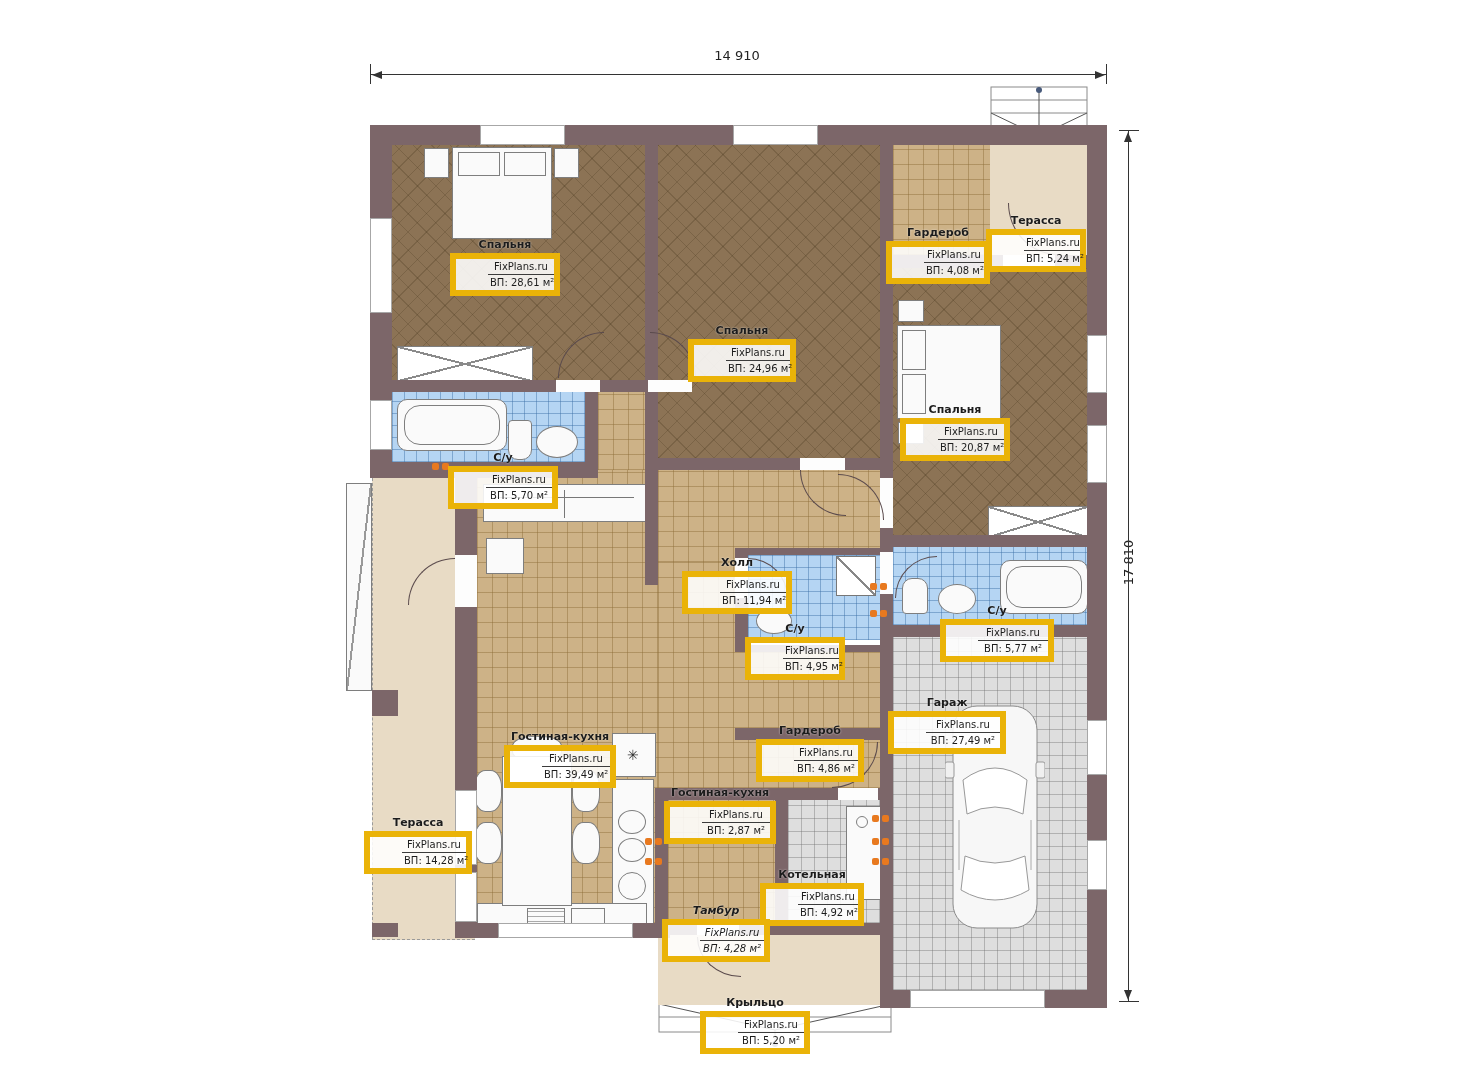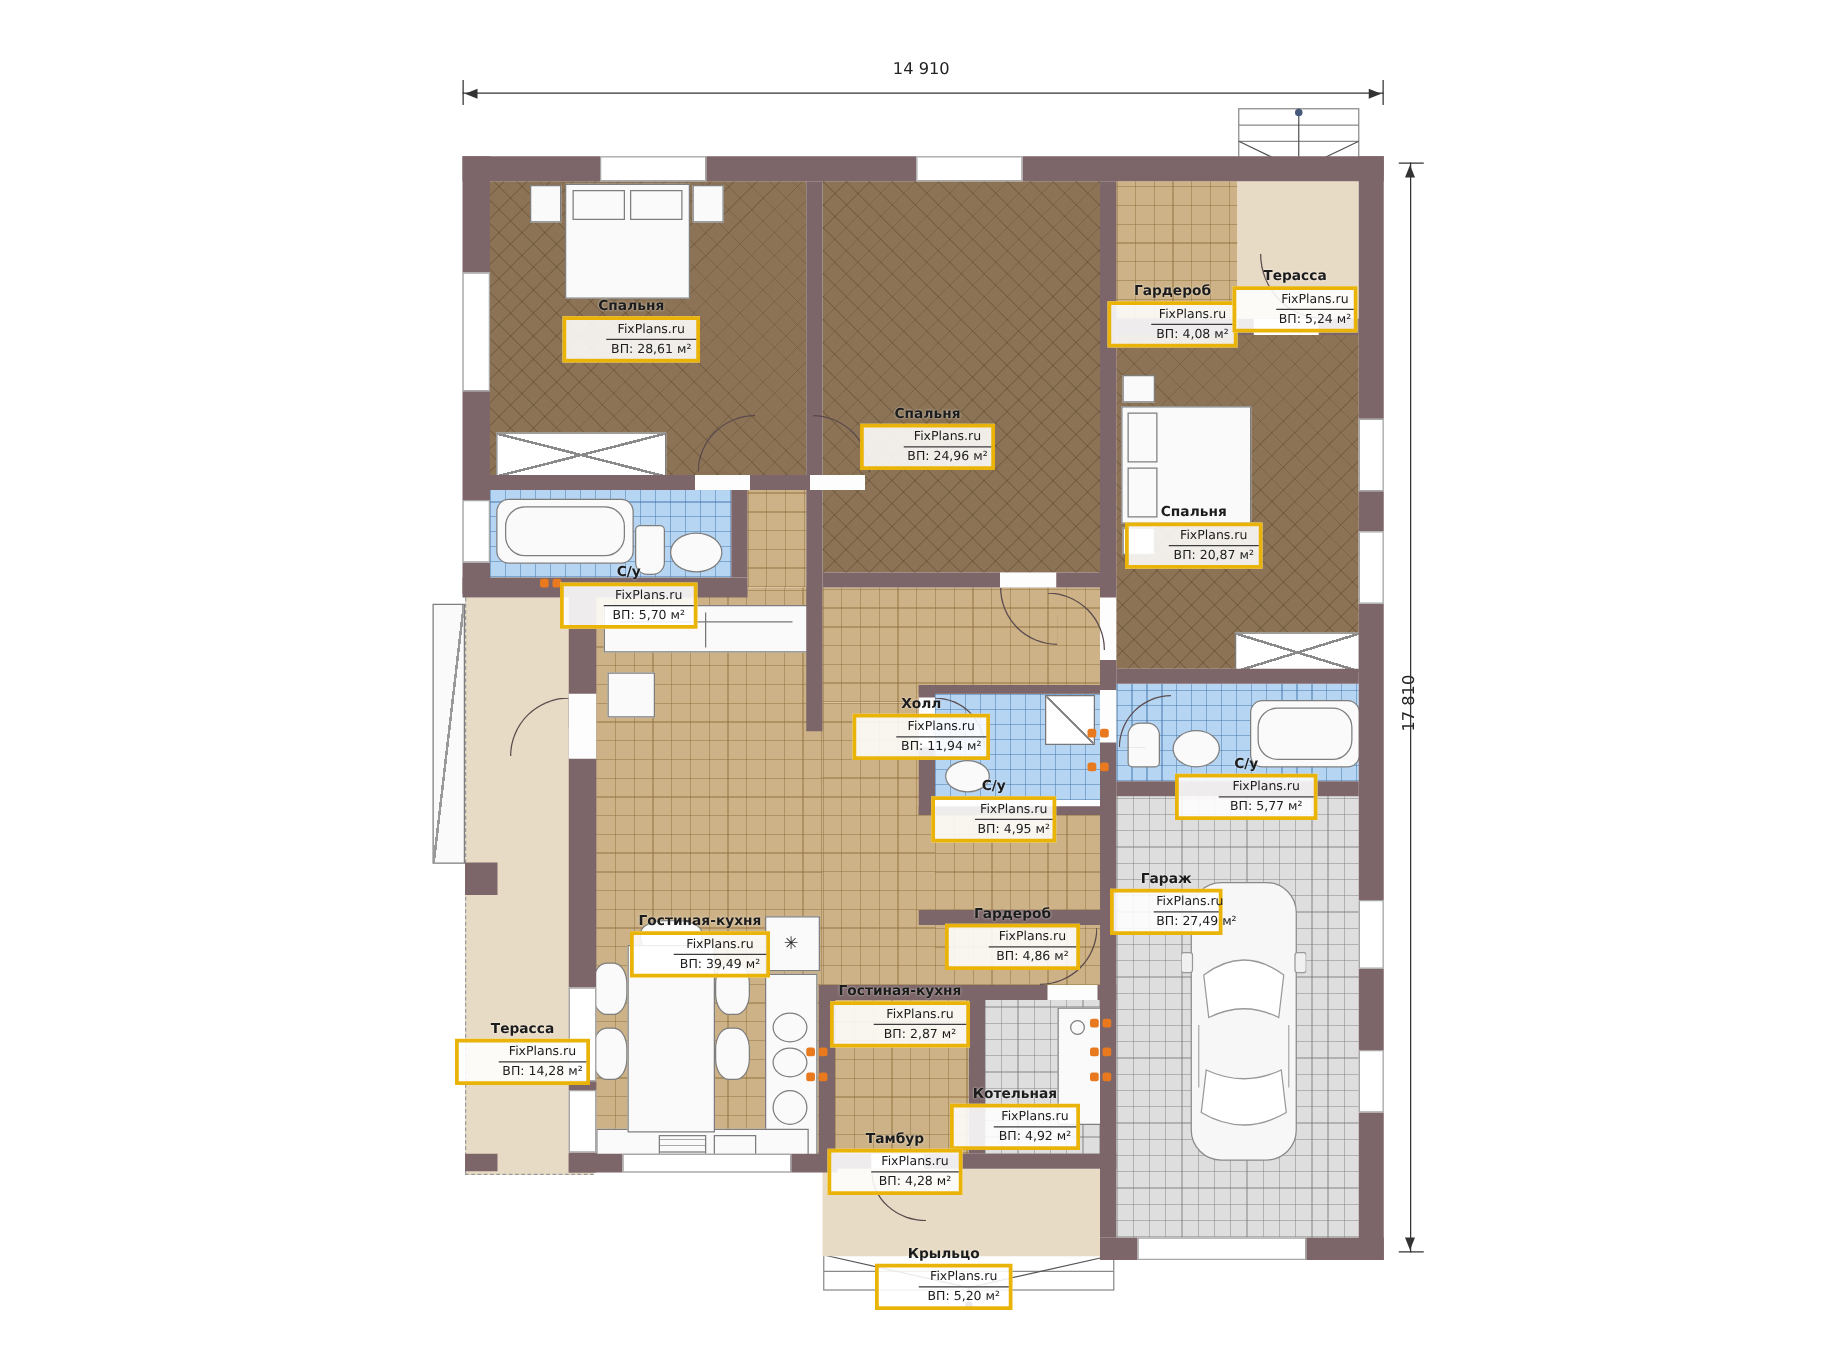--- a/index.html
+++ b/index.html
@@ -40,21 +40,21 @@
   .arc.tl{border-top:1px solid #5a4a4c;border-left:1px solid #5a4a4c;border-top-left-radius:100%;}
   .arc.tr{border-top:1px solid #5a4a4c;border-right:1px solid #5a4a4c;border-top-right-radius:100%;}
   .arc.bl{border-bottom:1px solid #5a4a4c;border-left:1px solid #5a4a4c;border-bottom-left-radius:100%;}
   .arc.br{border-bottom:1px solid #5a4a4c;border-right:1px solid #5a4a4c;border-bottom-right-radius:100%;}
   
   .rad{position:absolute;display:flex;gap:3px;}
   .rad i{display:block;width:7px;height:7px;background:#e8791f;border-radius:2px;}
   
   .rlabel{position:absolute;text-align:center;z-index:30;color:#1c1c1c;margin-top:48px;}
   .rname{font-weight:bold;font-size:11px;line-height:13px;margin-bottom:2px;text-shadow:0 0 2px rgba(255,255,255,.7);}
-  .rbox{border:3px solid #eab308;background:rgba(255,255,255,.88);padding-left:32px;}
+  .rbox{border:6px solid #eab308;background:rgba(255,255,255,.88);padding-left:32px;}
   .rrow{font-size:10px;line-height:15px;border-top:1px solid #3c3c3c;white-space:nowrap;padding:0 2px;}
   .rrow:first-child{border-top:none;}
   
   .dimline{position:absolute;background:#333;}
   .dimlabel{position:absolute;font-size:13px;color:#222;text-align:center;}
   .arrL{position:absolute;width:0;height:0;border-top:4px solid transparent;border-bottom:4px solid transparent;border-right:10px solid #333;}
   .arrR{position:absolute;width:0;height:0;border-top:4px solid transparent;border-bottom:4px solid transparent;border-left:10px solid #333;}
   .arrU{position:absolute;width:0;height:0;border-left:4px solid transparent;border-right:4px solid transparent;border-bottom:10px solid #333;}
   .arrD{position:absolute;width:0;height:0;border-left:4px solid transparent;border-right:4px solid transparent;border-top:10px solid #333;}
   .sofa-line{position:absolute;background:#777;}
@@ -329,21 +329,21 @@
     <div class="rrow">ВП: 4,95 м²</div>
       </div>
   </div>
   <div class="rlabel" style="left:940px;top:556px;width:114px;">
     <div class="rname">С/у</div>
     <div class="rbox">
         <div class="rrow">FixPlans.ru</div>
     <div class="rrow">ВП: 5,77 м²</div>
       </div>
   </div>
-  <div class="rlabel" style="left:888px;top:648px;width:90px;">
+  <div class="rlabel" style="left:888px;top:648px;width:118px;">
     <div class="rname">Гараж</div>
     <div class="rbox">
         <div class="rrow">FixPlans.ru</div>
     <div class="rrow">ВП: 27,49 м²</div>
       </div>
   </div>
   <div class="rlabel" style="left:504px;top:682px;width:112px;">
     <div class="rname">Гостиная-кухня</div>
     <div class="rbox">
         <div class="rrow">FixPlans.ru</div>
@@ -371,21 +371,21 @@
     <div class="rrow">ВП: 14,28 м²</div>
       </div>
   </div>
   <div class="rlabel" style="left:760px;top:820px;width:104px;">
     <div class="rname">Котельная</div>
     <div class="rbox">
         <div class="rrow">FixPlans.ru</div>
     <div class="rrow">ВП: 4,92 м²</div>
       </div>
   </div>
-  <div class="rlabel" style="left:662px;top:856px;width:108px;">
+  <div class="rlabel" style="left:662px;top:856px;width:108px;font-style:italic;">
     <div class="rname">Тамбур</div>
     <div class="rbox">
         <div class="rrow">FixPlans.ru</div>
     <div class="rrow">ВП: 4,28 м²</div>
       </div>
   </div>
   <div class="rlabel" style="left:700px;top:948px;width:110px;">
     <div class="rname">Крыльцо</div>
     <div class="rbox">
         <div class="rrow">FixPlans.ru</div>

